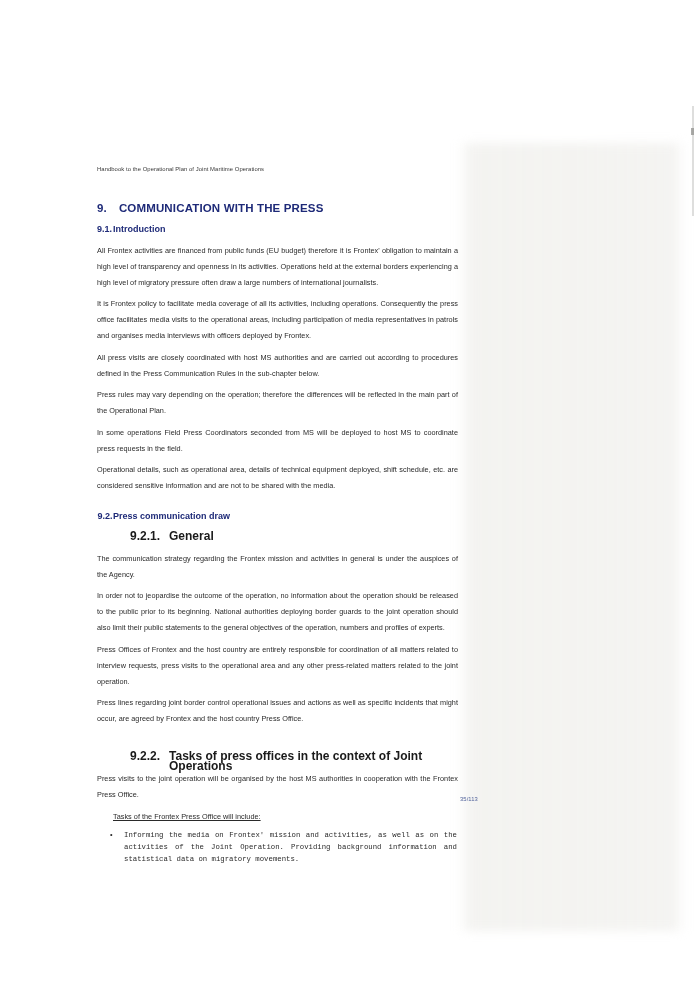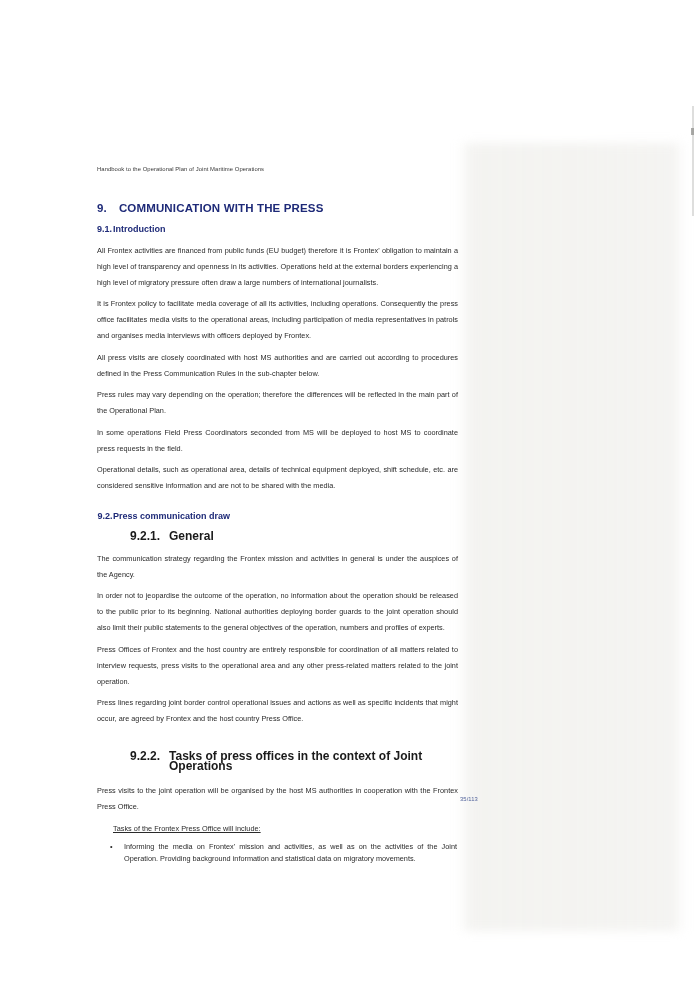--- a/index.html
+++ b/index.html
@@ -85,21 +85,21 @@
   .h2.rules { margin-top: 17px; margin-bottom: 9px; text-align: center; }
   .h3 {
     display: flex;
     color: #1a1a1a;
     font-weight: bold;
     font-size: 12px;
     line-height: 10px;
     margin: 5px 0 10px 33px;
   }
   .h3 .num { margin-right: 9px; flex: 0 0 auto; }
-  .h3.tasks { margin-top: 24px; margin-bottom: 12px; }
+  .h3.tasks { margin-top: 24px; margin-bottom: 0; }
   .para {
     font-size: 7.3px;
     line-height: 16px;
     text-align: justify;
     margin: 0 0 5.4px 0;
     color: #2a2a2a;
     letter-spacing: 0.02px;
   }
   .para.underlined {
     text-decoration: underline;
@@ -116,20 +116,21 @@
     color: #2a2a2a;
   }
   .bullet-glyph {
     flex: 0 0 auto;
     width: 14px;
     font-size: 7.3px;
   }
   .bullet-text {
     text-align: justify;
     width: 333px;
+    font-family: Liberation Mono, monospace;
   }
   .footer-pagenum {
     position: absolute;
     left: 460px;
     top: 796px;
     font-size: 5.8px;
     color: #52639b;
     letter-spacing: 0.1px;
   }
 </style>

